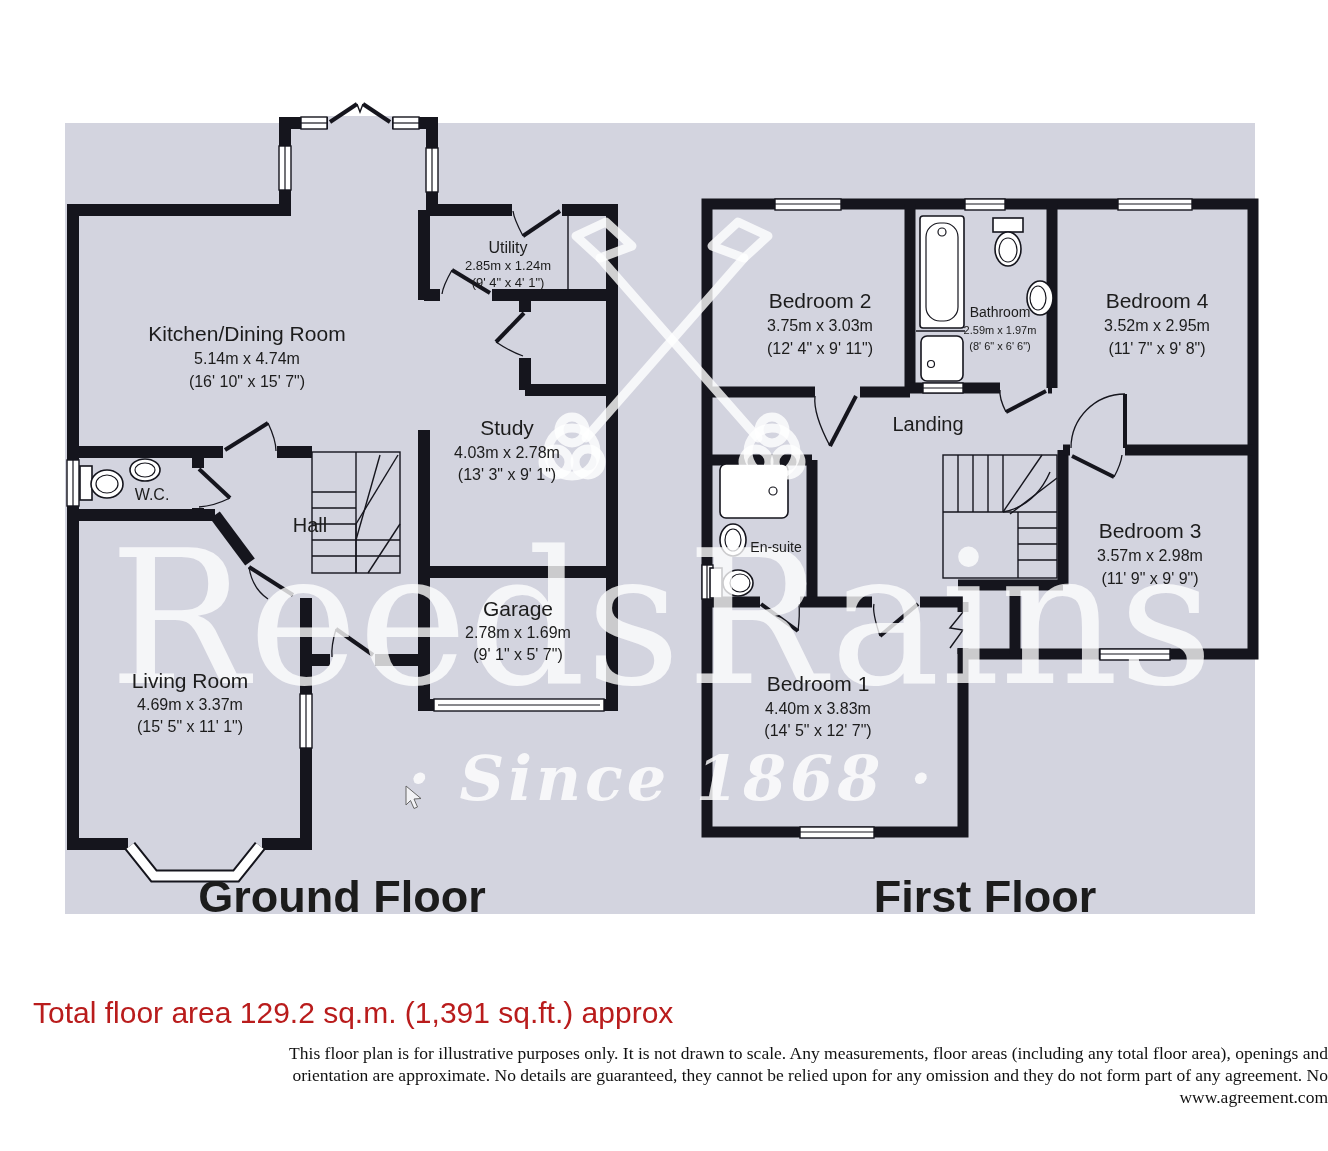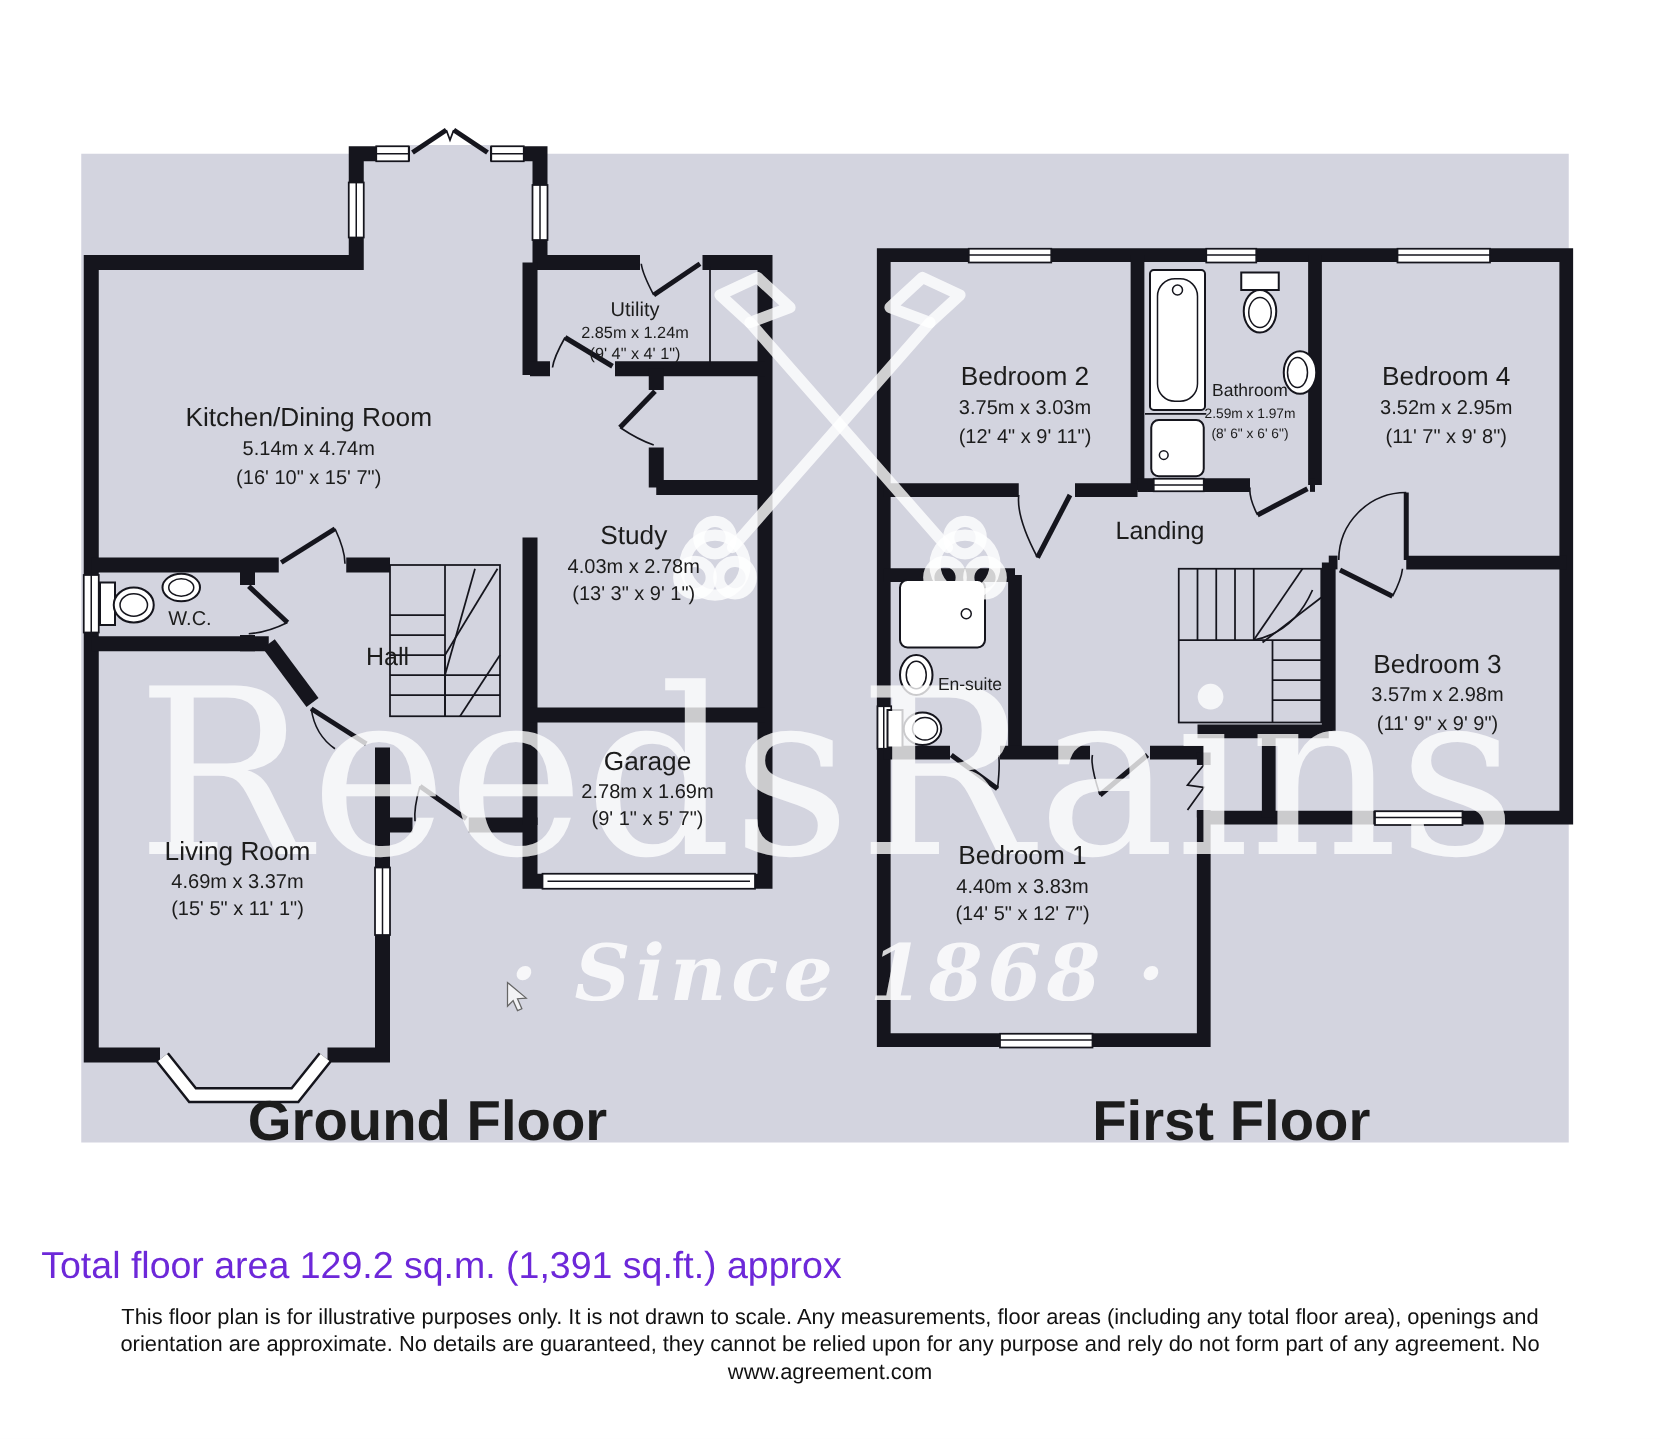--- a/index.html
+++ b/index.html
@@ -19,23 +19,23 @@
           fill:rgba(255,255,255,0.82);letter-spacing:4px;}
   .wall{stroke:#15151d;fill:none;}
   .w12{stroke-width:12;} .w11{stroke-width:11;}
   .thin{stroke:#15151d;stroke-width:1.4;fill:none;}
   .fixture{fill:#ffffff;stroke:#15151d;stroke-width:1.6;}
   .fixline{stroke:#15151d;stroke-width:1.2;fill:none;}
   .window{fill:#ffffff;stroke:#15151d;stroke-width:1.4;}
   .leaf{stroke:#15151d;stroke-width:4;fill:none;}
   .arc{stroke:#15151d;stroke-width:1.3;fill:none;}
   .cut{fill:#d3d4df;}
-  .footer-total{position:absolute;left:33px;top:996px;font-size:30px;color:#6d28d9;}
-  .footer-disc{position:absolute;left:0;top:1042px;width:1328px;text-align:center;
-               font-size:17.5px;line-height:22px;color:#111;}
+  .footer-total{position:absolute;left:33px;top:996px;font-size:30px;color:#b91c1c;}
+  .footer-disc{position:absolute;left:0;top:1042px;width:1328px;text-align:right;
+               font-size:17.5px;line-height:22px;color:#111;font-family:Liberation Serif, serif;}
 </style>
 </head>
 <body>
 
 <div class="page">
 <svg width="1328" height="1151" viewBox="0 0 1328 1151">
 
   <rect x="65" y="123" width="1190" height="791" fill="#d3d4df"></rect>
 
   <g>
@@ -387,16 +387,16 @@
   <text class="floor-title" x="342" y="912" text-anchor="middle">Ground Floor</text>
   <text class="floor-title" x="985" y="912" text-anchor="middle">First Floor</text>
 
   <path d="M406,786 l0,19 l4.5,-4.5 l3.5,8 l3.5,-1.5 l-3.5,-8 l7,-0.5 Z" fill="#f2f2f5" stroke="#666" stroke-width="1"></path>
 </svg>
 
   
   <div class="footer-total">Total floor area 129.2 sq.m. (1,391 sq.ft.) approx</div>
   <div class="footer-disc">
     <div>This floor plan is for illustrative purposes only. It is not drawn to scale. Any measurements, floor areas (including any total floor area), openings and</div>
-    <div>orientation are approximate. No details are guaranteed, they cannot be relied upon for any purpose and rely do not form part of any agreement. No</div>
+    <div>orientation are approximate. No details are guaranteed, they cannot be relied upon for any omission and they do not form part of any agreement. No</div>
     <div>www.agreement.com</div>
   </div>
 </div>
 
 </body></html>

